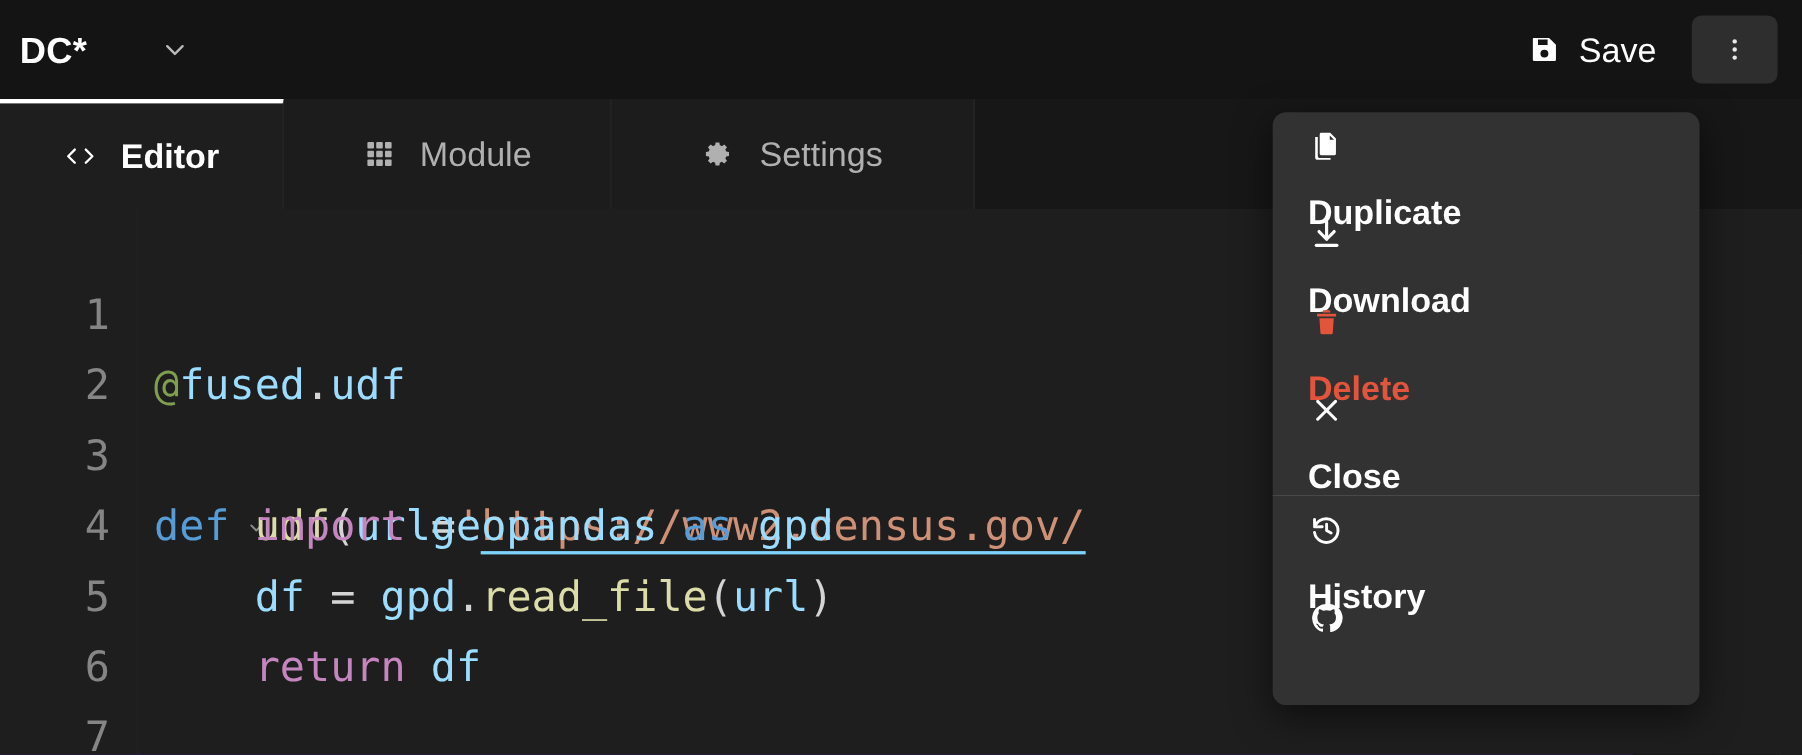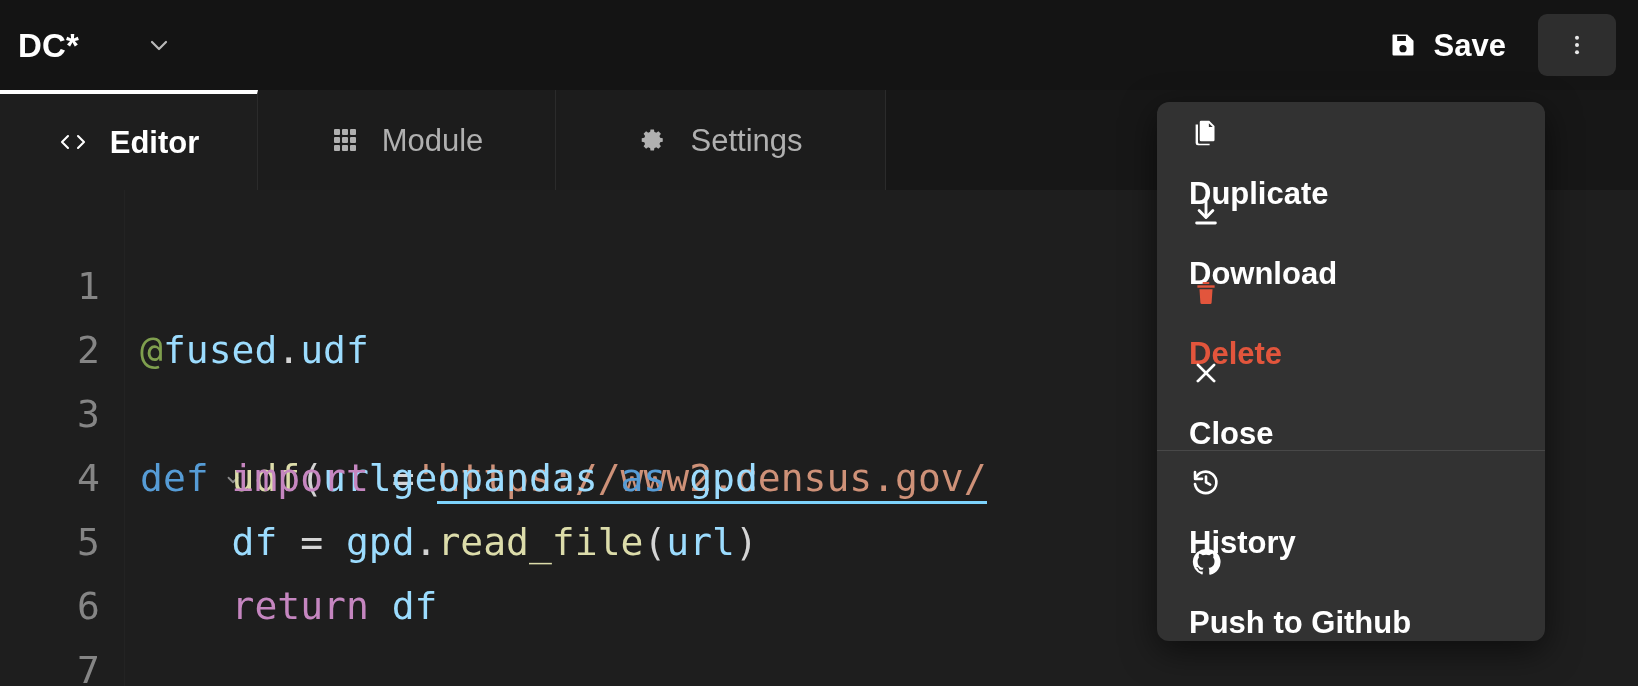--- a/index.html
+++ b/index.html
@@ -68,21 +68,21 @@
     gap: 17px;
     background: transparent;
     border: none;
     cursor: pointer;
     padding: 8px 10px;
   }
   .save-icon { width: 28px; height: 28px; display: block; }
   .save-label {
     color: #ffffff;
     font-size: 31px;
-    font-weight: 700;
+    font-weight: 400;
     line-height: 1;
   }
 
   .kebab-button {
     width: 78px;
     height: 62px;
     margin-left: 22px;
     background: #2e2e2e;
     border: none;
     border-radius: 9px;
@@ -452,18 +452,17 @@
       </span>
       <span class="menu-label">History</span>
     </div>
 
     <div class="menu-item">
       <span class="menu-icon">
         <svg width="30" height="30" viewBox="0 0 24 24" fill="#ffffff">
           <path d="M12 1.6A10.4 10.4 0 0 0 8.7 21.9c.5.1.7-.2.7-.5v-1.9c-2.9.6-3.5-1.4-3.5-1.4-.5-1.2-1.2-1.5-1.2-1.5-.9-.6.1-.6.1-.6 1 .1 1.6 1.1 1.6 1.1.9 1.6 2.4 1.1 3 .9.1-.7.4-1.1.7-1.4-2.3-.3-4.8-1.2-4.8-5.3 0-1.2.4-2.1 1.1-2.9-.1-.3-.5-1.4.1-2.9 0 0 .9-.3 2.9 1.1a9.9 9.9 0 0 1 5.3 0c2-1.4 2.9-1.1 2.9-1.1.6 1.5.2 2.6.1 2.9.7.8 1.1 1.7 1.1 2.9 0 4.1-2.5 5-4.9 5.3.4.3.7 1 .7 2v3c0 .3.2.6.8.5A10.4 10.4 0 0 0 12 1.6z"></path>
         </svg>
       </span>
-      <span class="menu-label">Push to Github</span>
     </div>
 
   </div>
 
 </div>
 
 </body></html>

